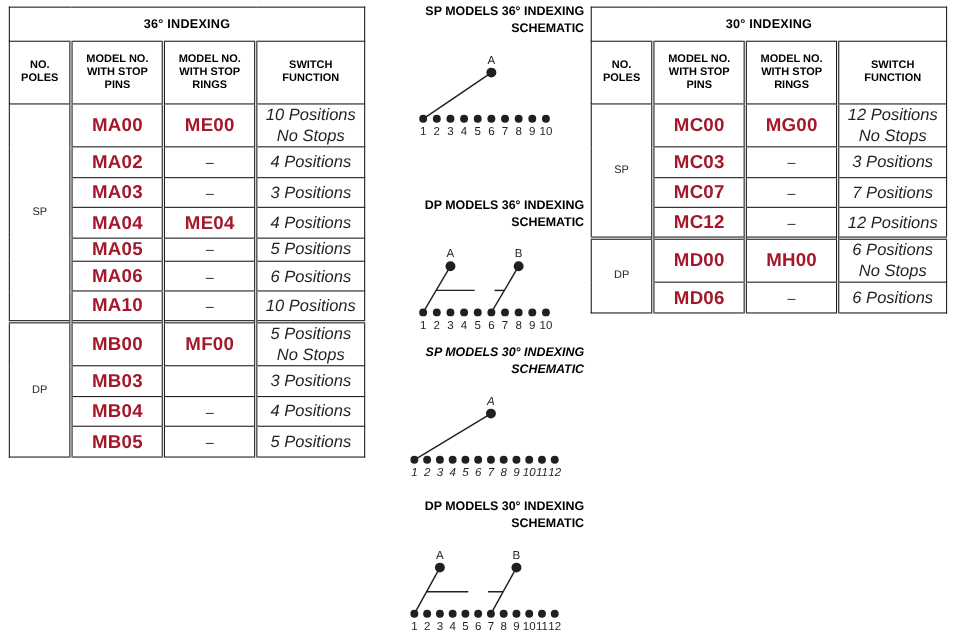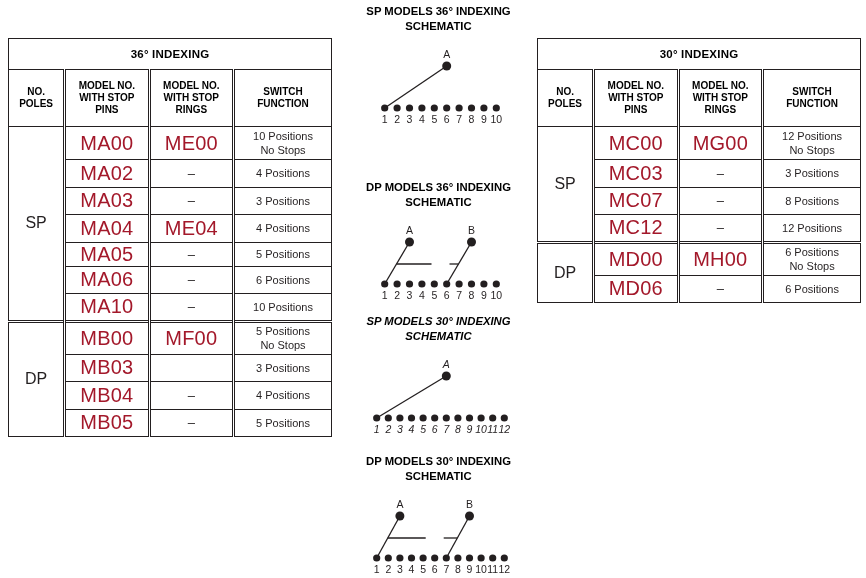--- a/index.html
+++ b/index.html
@@ -2,54 +2,54 @@
 <html><head>
 <meta charset="utf-8">
 <style>
   html,body{margin:0;padding:0;background:#ffffff;}
   body{
     width:866px;height:578px;position:relative;overflow:hidden;
     font-family:"Liberation Sans","DejaVu Sans",sans-serif;
     color:#1a1a1a;
     -webkit-font-smoothing:antialiased;
   }
-  .tbl{position:absolute;border-collapse:collapse;background:#fff;margin-top:32px;}
+  .tbl{position:absolute;border-collapse:collapse;background:#fff;}
   .tbl td{
     border:1px solid #231f20;
     text-align:center;vertical-align:middle;
     padding:0;background:#fff;
   }
   
   .tbl{outline:none;}
 
   .title-cell{
     font-size:11.5px;font-weight:bold;letter-spacing:.2px;
     height:30px;color:#000;
   }
   .hdr-cell{
     font-size:10px;font-weight:bold;line-height:1.22;color:#000;
     height:56px;padding:2px 1px;
   }
-  .poles-cell{font-size:16px;color:#231f20;}
+  .poles-cell{font-size:10px;color:#231f20;}
   .model{
-    font-size:20px;font-weight:normal;color:#a3182a;
+    font-size:17px;font-weight:bold;color:#a3182a;
     letter-spacing:.2px;
   }
   .dash{font-size:13px;color:#231f20;font-weight:400;}
   .func{
-    font-size:11px;color:#231f20;line-height:1.28;
-    text-align:left;padding-left:9px;
+    font-size:15px;color:#231f20;line-height:1.28;
+    text-align:left;padding-left:9px;font-style:italic;
   }
   
   .dbl-l{border-left:3px double #231f20 !important;}
   .sec-top{border-top:3px double #231f20 !important;}
 
   .schem{position:absolute;}
   .schem-title{
-    position:absolute;width:100%;text-align:center;
+    position:absolute;width:100%;text-align:right;
     font-size:11.3px;font-weight:bold;line-height:1.3;color:#000;
   }
   svg{display:block;overflow:visible;}
   .tnum{font-size:10.5px;fill:#231f20;font-family:"Liberation Sans",sans-serif;}
   .plab{font-size:10.5px;fill:#231f20;font-family:"Liberation Sans",sans-serif;}
 </style>
 </head>
 <body>
 
 <table class="tbl" id="tbl-36" style="left:8px;top:6px;width:324px;">
@@ -179,21 +179,21 @@
         <td class="model dbl-l">MC03</td>
         <td class="dbl-l dash">–</td>
         <td class="func dbl-l">
           <div>3 Positions</div>
         </td>
       </tr>
       <tr style="height:27.5px">
         <td class="model dbl-l">MC07</td>
         <td class="dbl-l dash">–</td>
         <td class="func dbl-l">
-          <div>8 Positions</div>
+          <div>7 Positions</div>
         </td>
       </tr>
       <tr style="height:27.5px">
         <td class="model dbl-l">MC12</td>
         <td class="dbl-l dash">–</td>
         <td class="func dbl-l">
           <div>12 Positions</div>
         </td>
       </tr>
       <tr style="height:33px">

